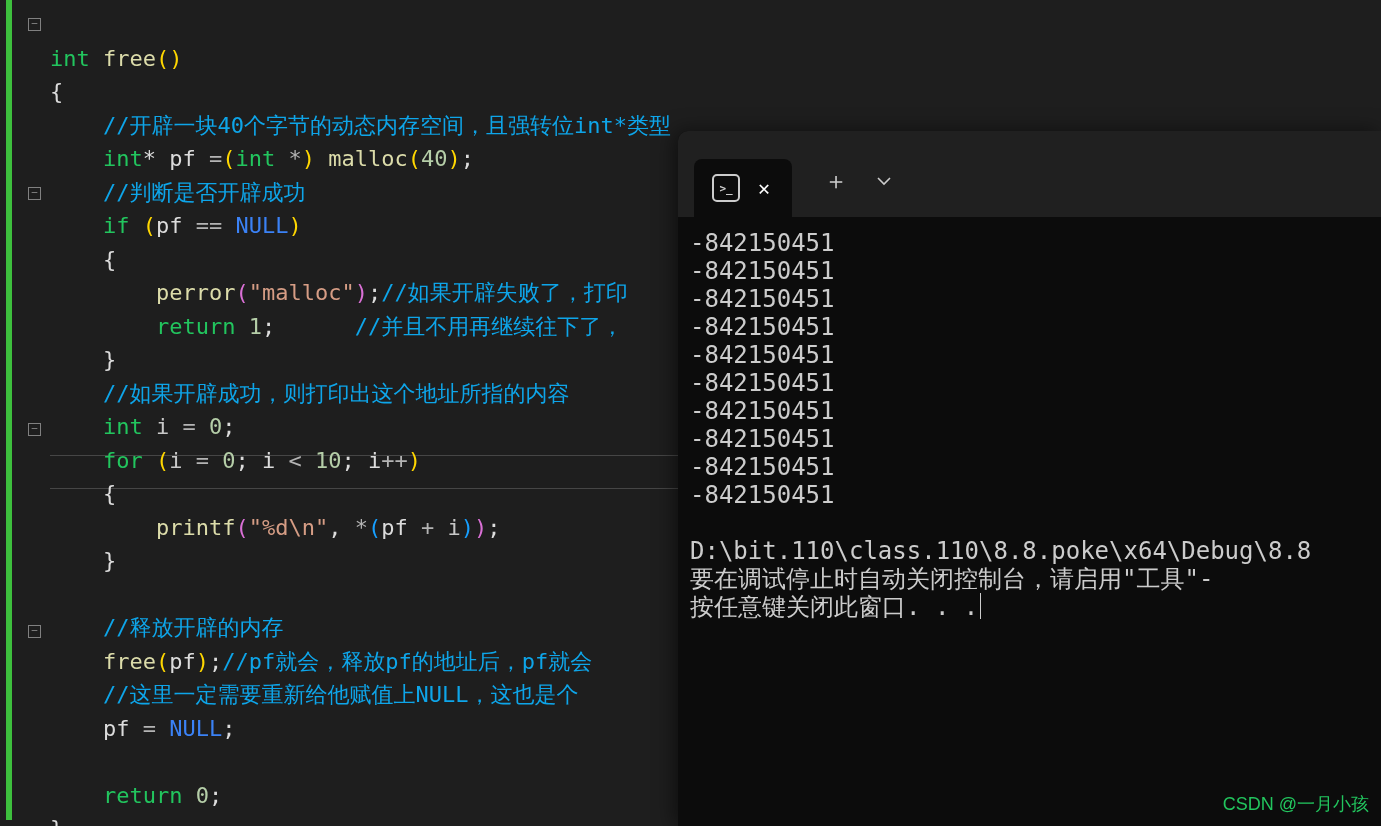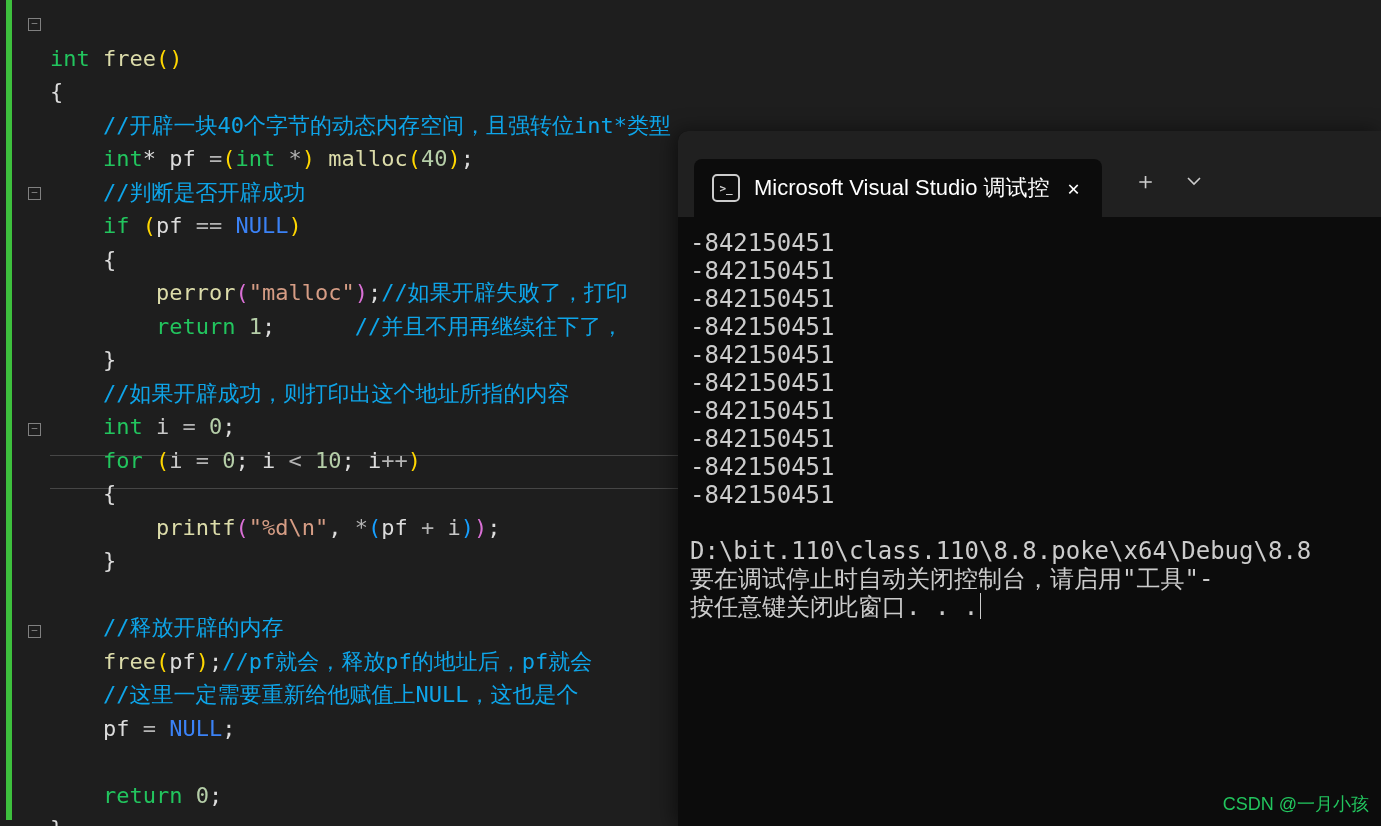--- a/index.html
+++ b/index.html
@@ -74,21 +74,20 @@
     <span class="txt">pf </span><span class="op">= </span><span class="mac">NULL</span><span class="txt">;</span>
 
     <span class="kw">return </span><span class="num">0</span><span class="txt">;</span>
 <span class="txt">}</span>
   </div>
 
   <div class="term">
     <div class="tabbar">
       <div class="tab">
         <div class="tab-icon">&gt;_</div>
-        <div class="tab-title">Microsoft Visual Studio 调试控</div>
         <div class="tab-close">✕</div>
       </div>
       <div class="tbtn plus">＋</div>
       <div class="tbtn">
         <svg width="16" height="16" viewBox="0 0 16 16">
             <path d="M2 5 L8 11 L14 5" stroke="#cccccc" stroke-width="1.6" fill="none"></path>
           </svg>
       </div>
     </div>
     <div class="term-body"><span>-842150451</span>

